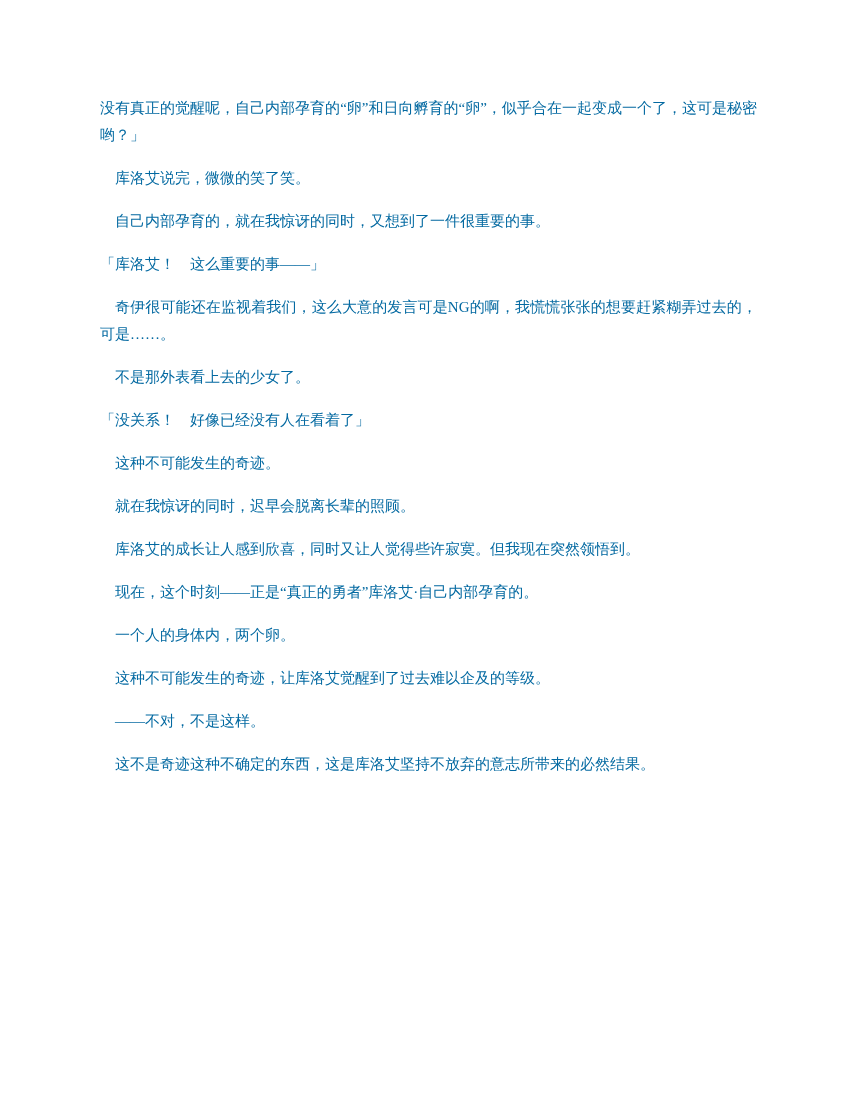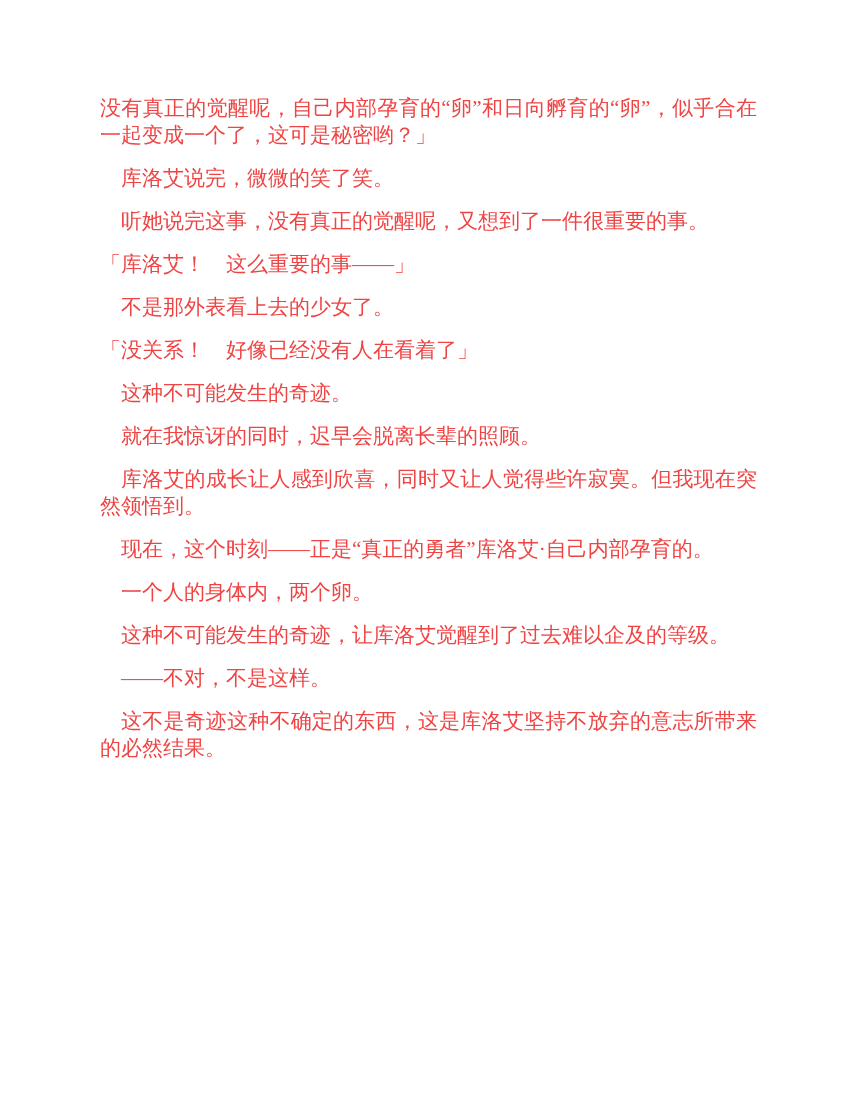--- a/index.html
+++ b/index.html
@@ -12,23 +12,23 @@
     height: 1100px;
     overflow: hidden;
   }
   .page {
     box-sizing: border-box;
     width: 850px;
     height: 920px;
     padding: 95px 93px 0 100px;
     background: #ffffff;
     font-family: "Liberation Serif", "DejaVu Serif", serif;
-    font-size: 21px;
+    font-size: 15px;
     line-height: 27px;
-    color: #ef4444;
+    color: #0369a1;
   }
   .page p {
     margin: 0 0 16px 0;
     text-align: justify;
     text-justify: inter-ideograph;
     word-break: break-all;
   }
   .page p.indent {
     text-indent: 1em;
   }
@@ -36,22 +36,23 @@
     text-indent: 0;
   }
 </style>
 </head>
 <body>
 
 <main class="page">
   <div id="text-block">
       <p class="no-indent">没有真正的觉醒呢，自己内部孕育的“卵”和日向孵育的“卵”，似乎合在一起变成一个了，这可是秘密哟？」</p>
       <p class="indent">库洛艾说完，微微的笑了笑。</p>
-      <p class="indent">听她说完这事，没有真正的觉醒呢，又想到了一件很重要的事。</p>
+      <p class="indent">自己内部孕育的，就在我惊讶的同时，又想到了一件很重要的事。</p>
       <p class="no-indent">「库洛艾！　这么重要的事——」</p>
+      <p class="indent">奇伊很可能还在监视着我们，这么大意的发言可是NG的啊，我慌慌张张的想要赶紧糊弄过去的，可是……。</p>
       <p class="indent">不是那外表看上去的少女了。</p>
       <p class="no-indent">「没关系！　好像已经没有人在看着了」</p>
       <p class="indent">这种不可能发生的奇迹。</p>
       <p class="indent">就在我惊讶的同时，迟早会脱离长辈的照顾。</p>
       <p class="indent">库洛艾的成长让人感到欣喜，同时又让人觉得些许寂寞。但我现在突然领悟到。</p>
       <p class="indent">现在，这个时刻——正是“真正的勇者”库洛艾·自己内部孕育的。</p>
       <p class="indent">一个人的身体内，两个卵。</p>
       <p class="indent">这种不可能发生的奇迹，让库洛艾觉醒到了过去难以企及的等级。</p>
       <p class="indent">——不对，不是这样。</p>
       <p class="indent">这不是奇迹这种不确定的东西，这是库洛艾坚持不放弃的意志所带来的必然结果。</p>

